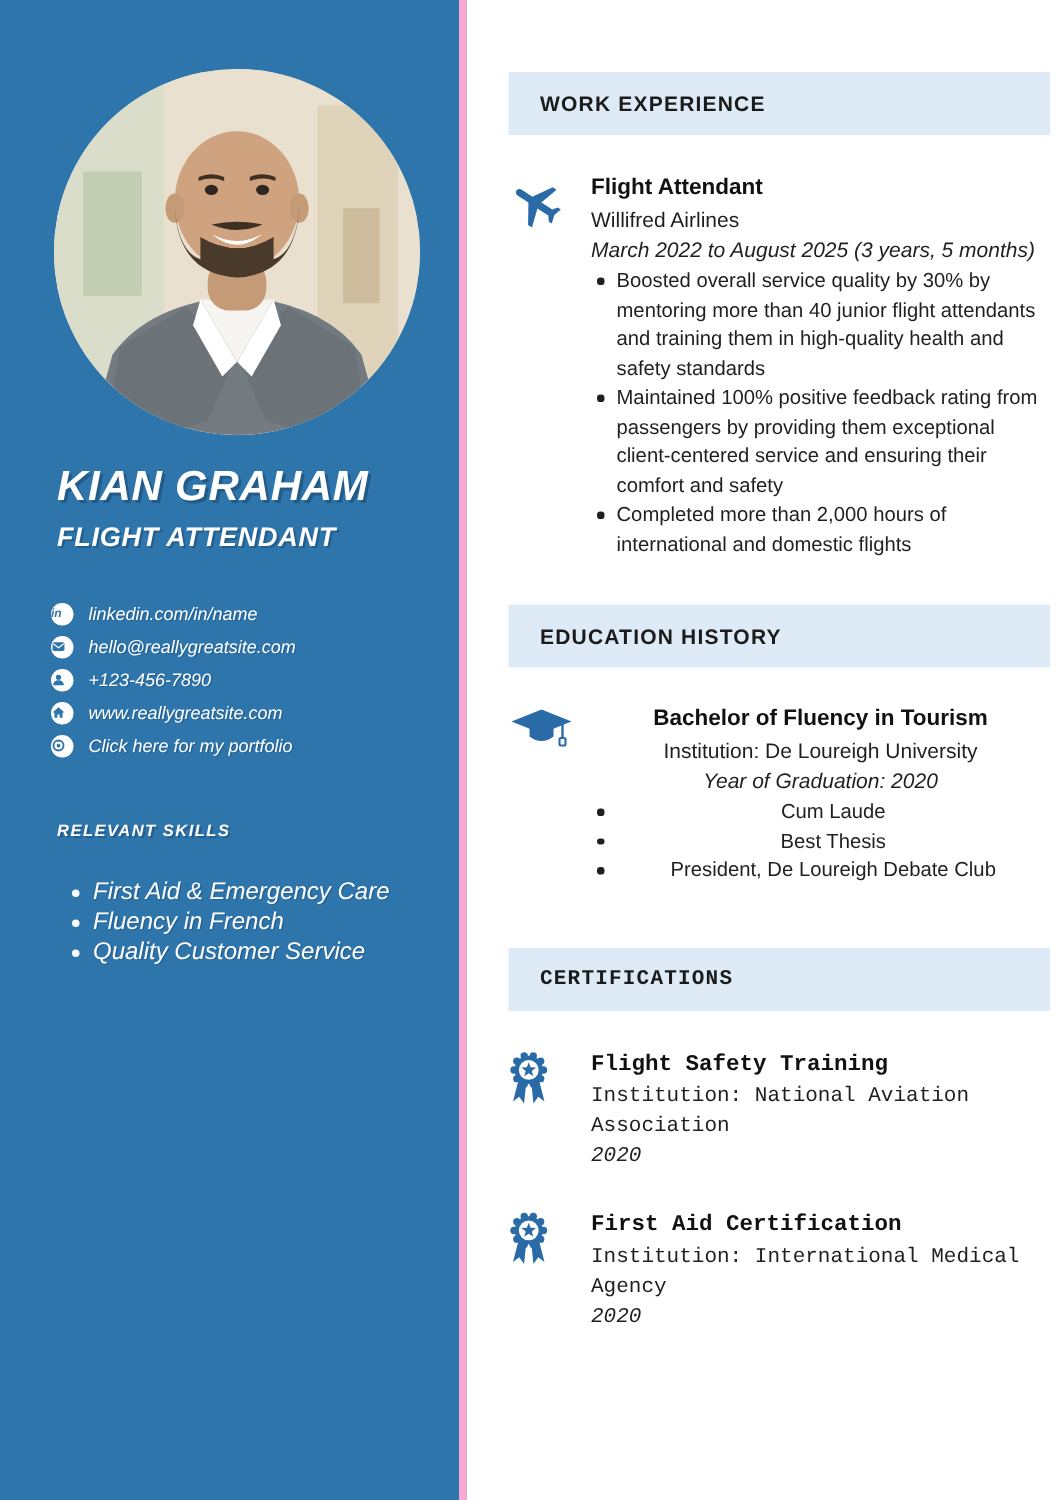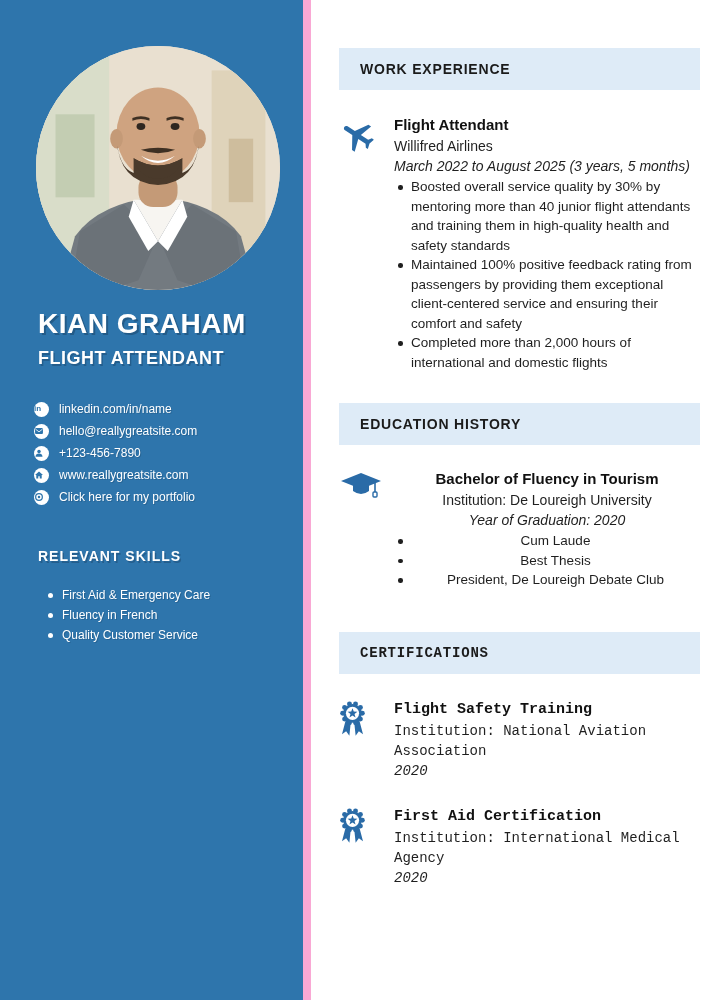--- a/index.html
+++ b/index.html
@@ -6,21 +6,21 @@
   html,body { background:#ffffff; }
   body { font-family:"Liberation Sans", sans-serif; }
   .page {
     position:relative; width:707px; height:1000px; background:#ffffff;
     overflow:hidden; margin:0 auto;
   }
 
   
   .sidebar {
     position:absolute; left:0; top:0; width:311px; height:1000px;
-    background:#2E75AC; border-right:8px solid #f9a8d4; color:#fff;
+    background:#2E75AC; border-right:5px solid #f9a8d4; color:#fff;font-style:italic;
   }
   .photo {
     position:absolute; top:46px; left:36px; width:244px; height:244px;
     border-radius:50%; overflow:hidden; background:#e9e2d4;
   }
   .photo svg { display:block; width:100%; height:100%; }
   .name {
     position:absolute; top:308px; left:38px; width:260px;
     font-size:28px; font-weight:800; letter-spacing:0.5px;
     text-shadow:2px 2px 0 rgba(22,60,94,0.45);
@@ -37,26 +37,26 @@
   .c-icon {
     width:15px; height:15px; border-radius:50%; background:#ffffff;
     color:#2E75AC; display:flex; align-items:center; 
     flex:0 0 15px; margin-right:10px; overflow:hidden;
   }
   .c-icon svg { width:10px; height:10px; display:block; }
   .c-icon .in-glyph { font-size:8px; font-weight:800; line-height:1; letter-spacing:0; }
   .c-text { font-size:12px; line-height:1; white-space:nowrap; text-shadow:1px 1px 0 rgba(22,60,94,0.3); }
   .skills-header {
     position:absolute; top:548px; left:38px;
-    font-size:14px; font-weight:800; letter-spacing:1px;
+    font-size:11px; font-weight:800; letter-spacing:1px;
     text-shadow:1.5px 1.5px 0 rgba(22,60,94,0.4);
   }
   .skills-list { position:absolute; top:585px; left:46px; width:250px; list-style:none; }
   .skills-list li {
-    font-size:12px; line-height:20px; padding-left:16px; position:relative;
+    font-size:16px; line-height:20px; padding-left:16px; position:relative;
     text-shadow:1px 1px 0 rgba(22,60,94,0.3); white-space:nowrap;
   }
   .skills-list li::before {
     content:""; position:absolute; left:2px; top:8px; width:5px; height:5px;
     border-radius:50%; background:#fff;
   }
 
   
   .main {
     position:absolute; left:311px; top:0; width:396px; height:884px;

